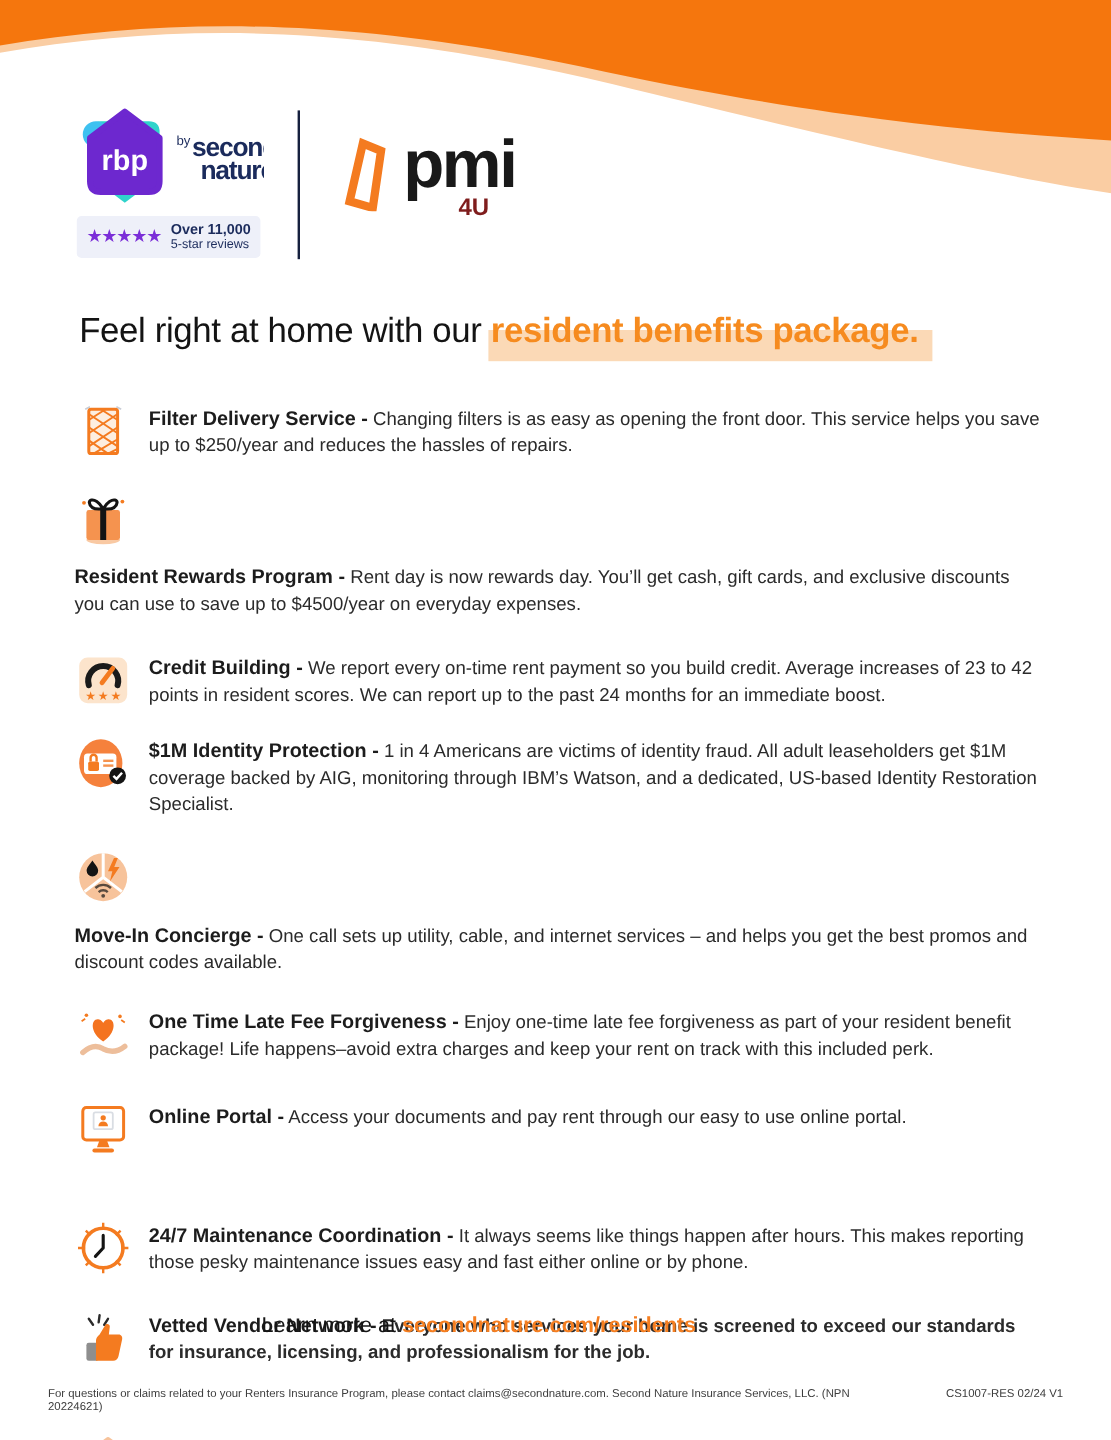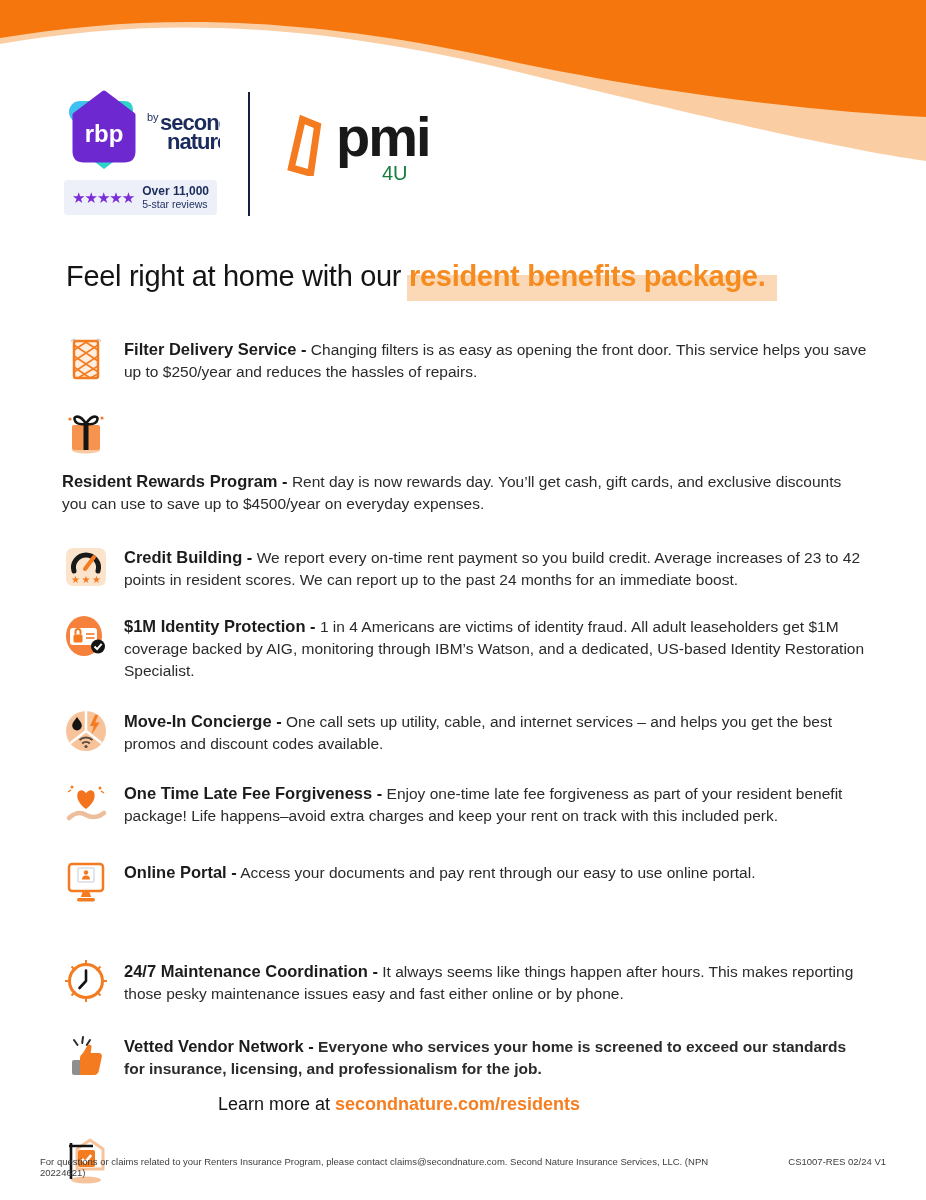--- a/index.html
+++ b/index.html
@@ -17,35 +17,35 @@
   .reviews-pill{margin-top:8px;background:#eef0f9;border-radius:4px;padding:5px 8px;
       display:flex;align-items:center;gap:8px;}
   .stars{color:#7b2ed8;font-size:15px;letter-spacing:-1px;line-height:1;}
   .reviews-text{display:flex;flex-direction:column;}
   .reviews-text .l1{font-size:12px;font-weight:bold;color:#1b2b5c;line-height:13px;}
   .reviews-text .l2{font-size:10.5px;color:#1b2b5c;line-height:12px;}
   .logo-divider{width:2px;height:124px;background:#15203e;margin:2px 30px 0 26px;}
   .pmi-block{display:flex;align-items:flex-start;margin-top:24px;}
   .pmi-text{margin-left:14px;display:flex;flex-direction:column;}
   .pmi-word{font-size:56px;font-weight:bold;color:#191919;letter-spacing:-2px;line-height:46px;}
-  .pmi-sub{font-size:20px;font-weight:normal;color:#15803d;margin-top:3px;margin-left:46px;line-height:20px;}
+  .pmi-sub{font-size:20px;font-weight:bold;color:#7f1d1d;margin-top:3px;margin-left:46px;line-height:20px;}
 
   
   .headline{position:absolute;left:66px;top:260px;width:820px;font-size:29px;
       font-weight:500;color:#141414;z-index:0;letter-spacing:-0.3px;}
   .hl{position:relative;color:#f68b1f;font-weight:bold;white-space:nowrap;}
   .hl::after{content:"";position:absolute;left:-2px;right:-12px;top:15px;bottom:-9px;
       background:#fbd9b6;z-index:-1;}
 
   
   .benefits{position:absolute;left:62px;top:338px;width:808px;display:flex;flex-direction:column;}
   .benefit{display:flex;gap:14px;align-items:flex-start;margin-bottom:28px;}
   .benefit:nth-child(2){margin-bottom:31px;flex-direction:column;}
   .benefit:nth-child(3){margin-bottom:24px;}
-  .benefit:nth-child(5){margin-bottom:27px;}
+  .benefit:nth-child(5){margin-bottom:27px;flex-direction:column;}
   .benefit:nth-child(6){margin-bottom:34px;}
   .benefit:nth-child(7){margin-bottom:54px;}
   .benefit:nth-child(8){margin-bottom:30px;}
   .benefit:nth-child(9){margin-bottom:60px;font-weight:bold;}
   .b-icon{width:48px;min-width:48px;height:48px;display:flex;align-items:center;
       justify-content:center;margin-top:-3px;}
   .benefit p{margin:0;font-size:15.5px;line-height:22px;color:#2b2b2b;}
   .benefit b{font-size:16.5px;color:#1c1c1c;}
 
   

